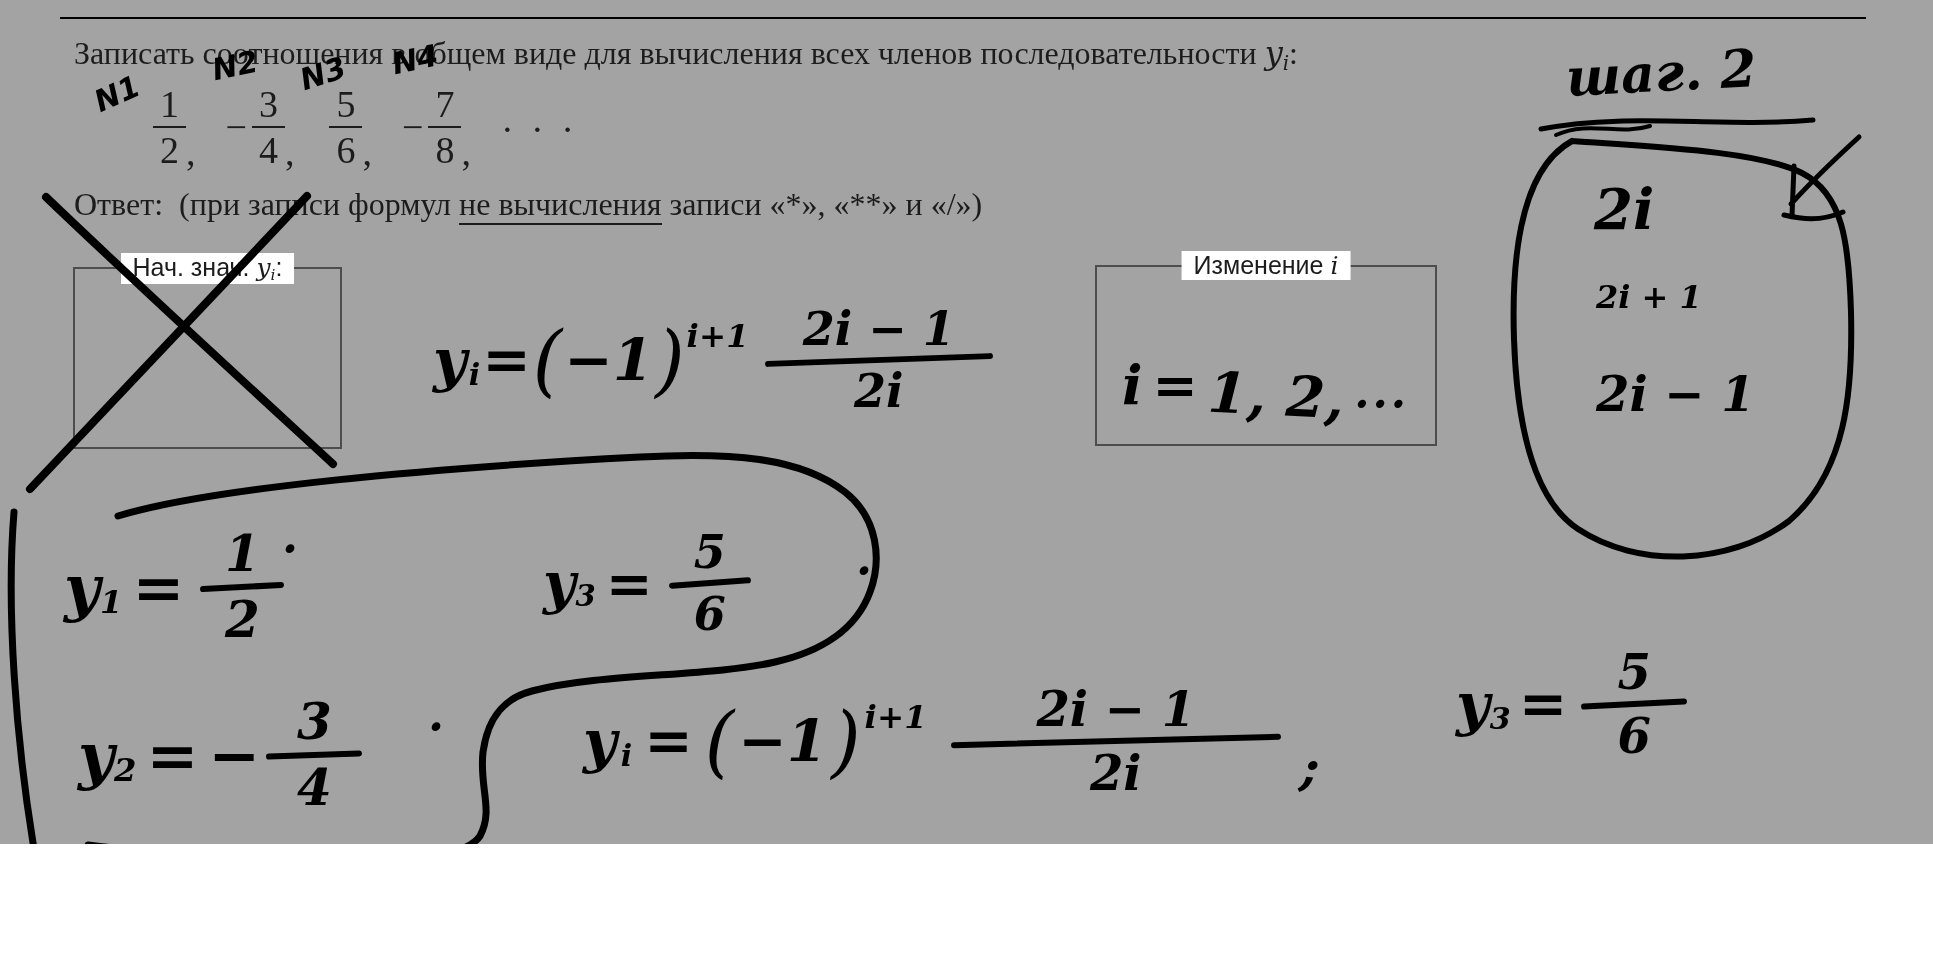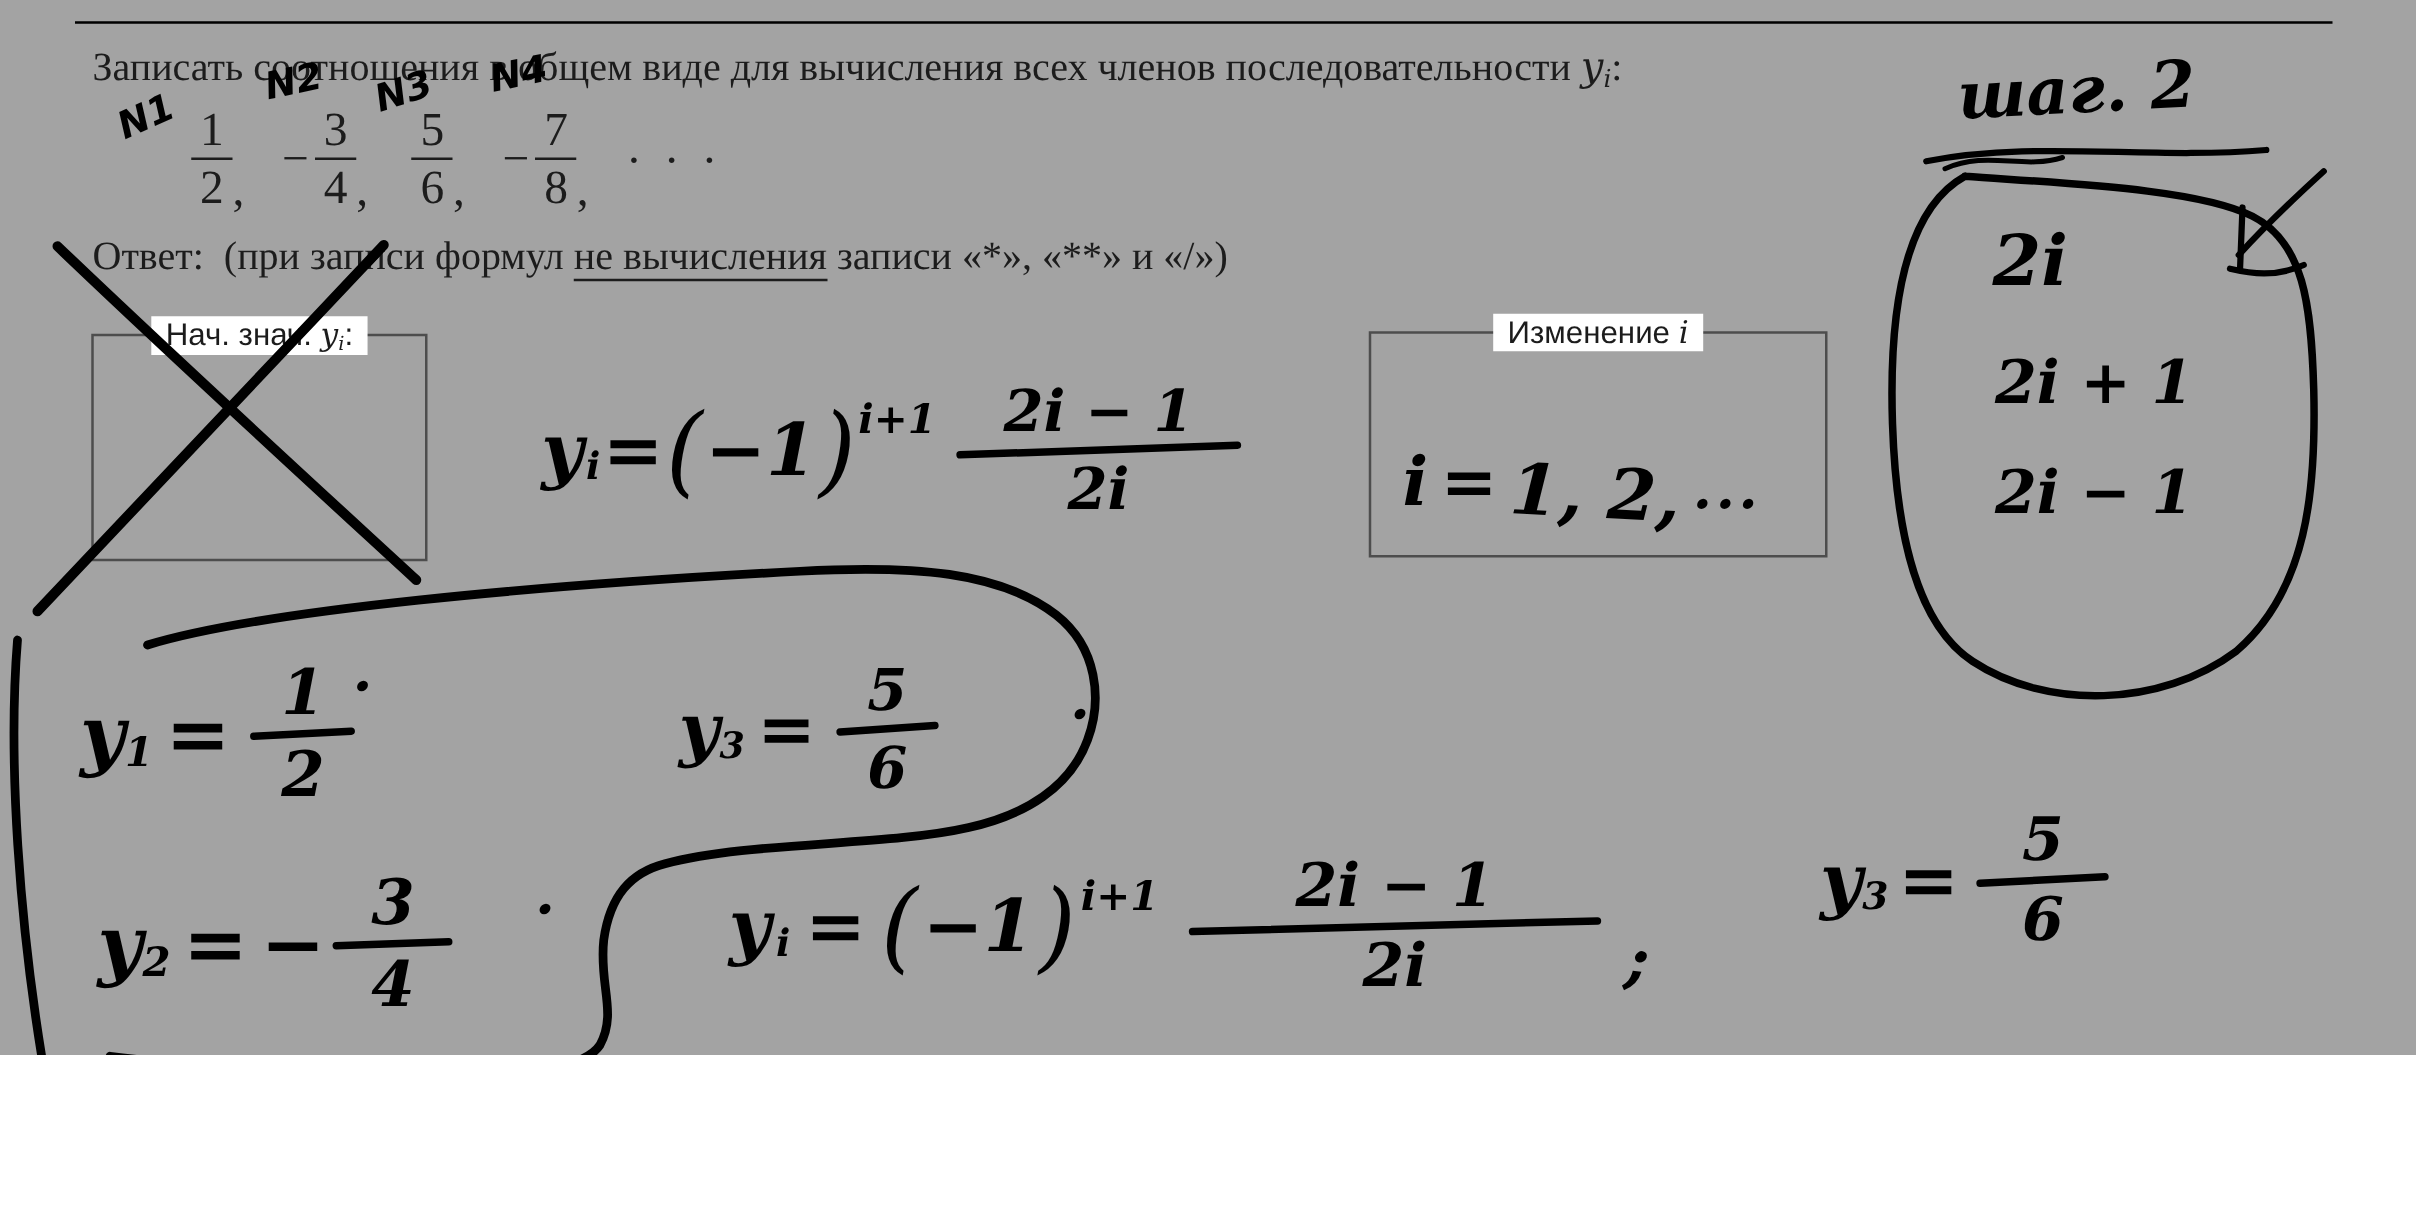--- a/index.html
+++ b/index.html
@@ -29,21 +29,21 @@
   .answer-line .note-start { margin-left:16px; }
   .uline { border-bottom:2px solid #1c1c1c; padding-bottom:1px; }
 
   
   .abox { position:absolute; border:2px solid #4d4d4d; background:transparent; }
   .abox .legend { position:absolute; top:-16px; left:50%; transform:translateX(-50%);
     background:#fff; padding:0 12px; white-space:nowrap;
     font-family:"Liberation Sans", sans-serif; font-size:25px; color:#1c1c1c; }
   #box-initial  { left:73px;  top:267px; width:265px; height:178px; }
   #box-relation { left:415px; top:265px; width:602px; height:178px; }
-  #box-change   { left:1095px; top:265px; width:338px; height:177px;padding-left:25px; }
+  #box-change   { left:1095px; top:265px; width:338px; height:177px; }
 
   
   .hw { font-family:"DejaVu Serif", serif; font-style:italic; font-weight:bold; color:#000; }
   .hwrow { position:absolute; display:flex; align-items:center; white-space:nowrap; }
   .hsub { display:inline-block; font-size:0.52em; transform:translateY(0.45em); }
   .hsup { display:inline-block; font-size:0.56em; transform:translateY(-0.75em); }
   .hparen { font-weight:normal; font-size:1.3em; transform:scaleY(1.05); display:inline-block; }
   .hfrac { display:inline-flex; flex-direction:column; align-items:center; margin:0 6px; }
   .hfrac .fnum, .hfrac .fden { line-height:1.05em; padding:0 4px; }
   .hfrac .fbar { height:6px; background:#000; border-radius:3px; margin:4px 0; }
@@ -53,21 +53,21 @@
   #hw-box2 .hfrac { font-size:46px; margin-left:14px; }
   #hw-box2 .fbar { width:228px; transform:rotate(-2deg); }
 
   #hw-box3 { left:1122px; top:330px; height:110px; font-size:54px; gap:10px; }
   #hw-box3 .vals { font-size:56px; transform:translateY(10px) rotate(3deg); display:inline-block; }
   #hw-box3 .hdots { font-size:44px; transform:translateY(18px); display:inline-block; letter-spacing:3px; }
 
   #hw-step-title { position:absolute; left:1566px; top:42px; font-size:52px; transform:rotate(-3deg); white-space:nowrap; }
   .step-opt { position:absolute; white-space:nowrap; }
   #step-opt-0 { left:1594px; top:176px; font-size:56px; }
-  #step-opt-1 { left:1596px; top:278px; font-size:48px; }
+  #step-opt-1 { left:1596px; top:278px; font-size:32px; }
   #step-opt-2 { left:1596px; top:366px; font-size:48px; }
 
   #hw-y1 { left:64px; top:508px; height:158px; font-size:62px; }
   #hw-y1 .hfrac { font-size:50px; }
   #hw-y1 .fbar { width:84px; transform:rotate(-3deg); }
   #hw-y2 { left:78px; top:676px; height:158px; font-size:62px; }
   #hw-y2 .hfrac { font-size:50px; }
   #hw-y2 .fbar { width:96px; transform:rotate(-2deg); }
   #hw-y3a { left:543px; top:508px; height:150px; font-size:56px; }
   #hw-y3a .hfrac { font-size:46px; }

